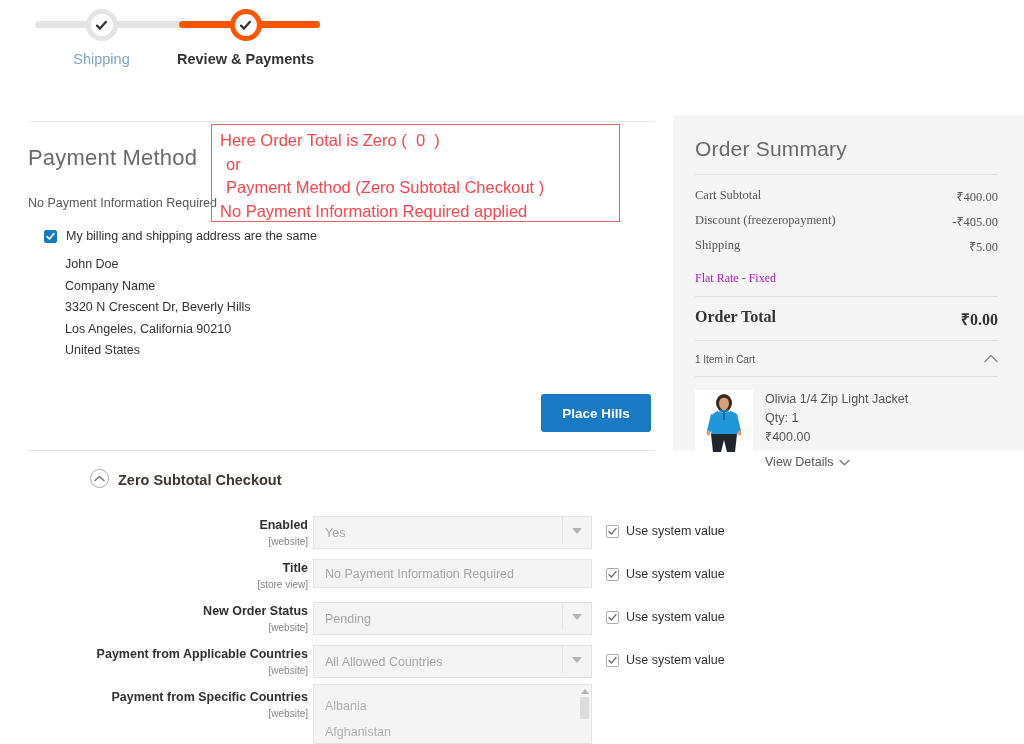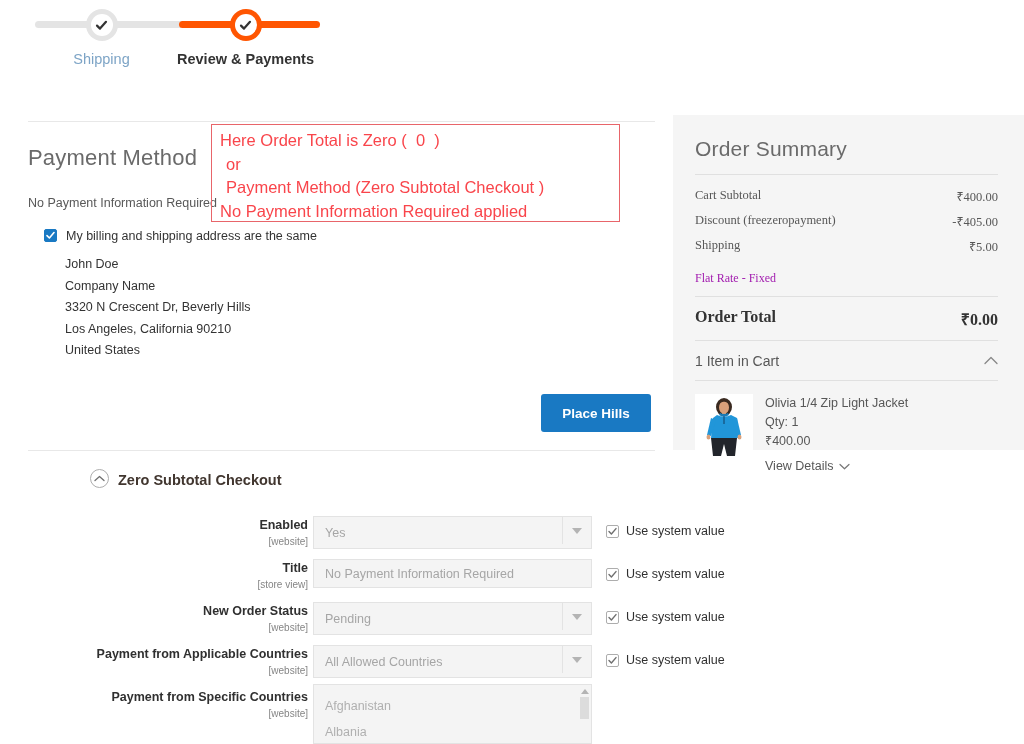--- a/index.html
+++ b/index.html
@@ -140,21 +140,21 @@
     white-space: pre;
   }
   .annotation div.indent { padding-left: 6px; }
 
   
   .billing-row {
     position: absolute;
     left: 44px;
     top: 229px;
     display: flex;
-    align-items: flex-start;
+    align-items: flex-end;
   }
   .cb-blue {
     width: 13px;
     height: 13px;
     background: #1979c3;
     border: 1px solid #1979c3;
     border-radius: 2px;
     box-sizing: border-box;
     display: flex;
     align-items: center;
@@ -236,21 +236,21 @@
   .total-row.grand {
     font-size: 16px;
     font-weight: bold;
     color: #333333;
     padding: 11px 0 10px;
   }
   .cart-head {
     display: flex;
     justify-content: space-between;
     align-items: center;
-    font-size: 14px;
+    font-size: 10px;
     color: #575757;
     padding: 12px 0 11px;
     gap: 40px;
   }
   .chev {
     color: #777;
     font-size: 12px;
     line-height: 1;
   }
   .item {
@@ -709,22 +709,22 @@
       <span>Use system value</span>
     </div>
   </div>
 
   <div class="field-row">
     <div class="field-label">
       <span>Payment from Specific Countries</span>
       <span class="field-scope">[website]</span>
     </div>
     <div class="multiselect">
+      <div class="opt">Albania</div>
       <div class="opt">Afghanistan</div>
-      <div class="opt">Albania</div>
       <div class="ms-scroll">
         <span class="up"></span>
         <span class="thumbbar"></span>
       </div>
     </div>
   </div>
 
 </div>
 
 </body></html>

